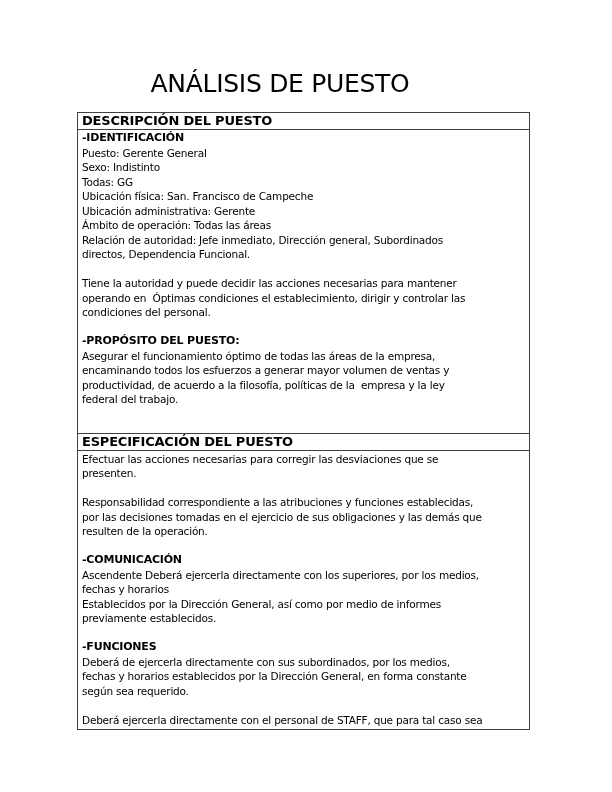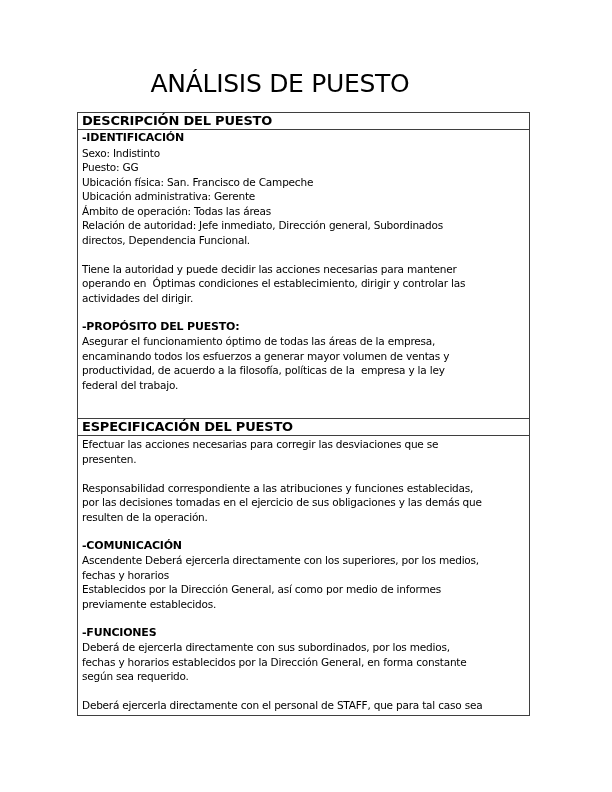--- a/index.html
+++ b/index.html
@@ -64,31 +64,32 @@
 </head>
 <body>
 
 <div class="page">
   <h1 class="title">ANÁLISIS DE PUESTO</h1>
   <div class="doc-table">
       <div class="section">
         <div class="section-header">DESCRIPCIÓN DEL PUESTO</div>
         <div class="cell">
           <div class="line bold">-IDENTIFICACIÓN</div>
+          <div class="line">Puesto: Gerente General</div>
           <div class="line">Sexo: Indistinto</div>
-          <div class="line">Puesto: GG</div>
+          <div class="line">Todas: GG</div>
           <div class="line">Ubicación física: San. Francisco de Campeche</div>
           <div class="line">Ubicación administrativa: Gerente</div>
           <div class="line">Ámbito de operación: Todas las áreas</div>
           <div class="line">Relación de autoridad: Jefe inmediato, Dirección general, Subordinados</div>
           <div class="line">directos, Dependencia Funcional.</div>
           <div class="line"></div>
           <div class="line">Tiene la autoridad y puede decidir las acciones necesarias para mantener</div>
           <div class="line">operando en  Óptimas condiciones el establecimiento, dirigir y controlar las</div>
-          <div class="line">actividades del dirigir.</div>
+          <div class="line">condiciones del personal.</div>
           <div class="line"></div>
           <div class="line bold">-PROPÓSITO DEL PUESTO:</div>
           <div class="line">Asegurar el funcionamiento óptimo de todas las áreas de la empresa,</div>
           <div class="line">encaminando todos los esfuerzos a generar mayor volumen de ventas y</div>
           <div class="line">productividad, de acuerdo a la filosofía, políticas de la  empresa y la ley</div>
           <div class="line">federal del trabajo.</div>
         </div>
       </div>
       <div class="section">
         <div class="section-header">ESPECIFICACIÓN DEL PUESTO</div>

